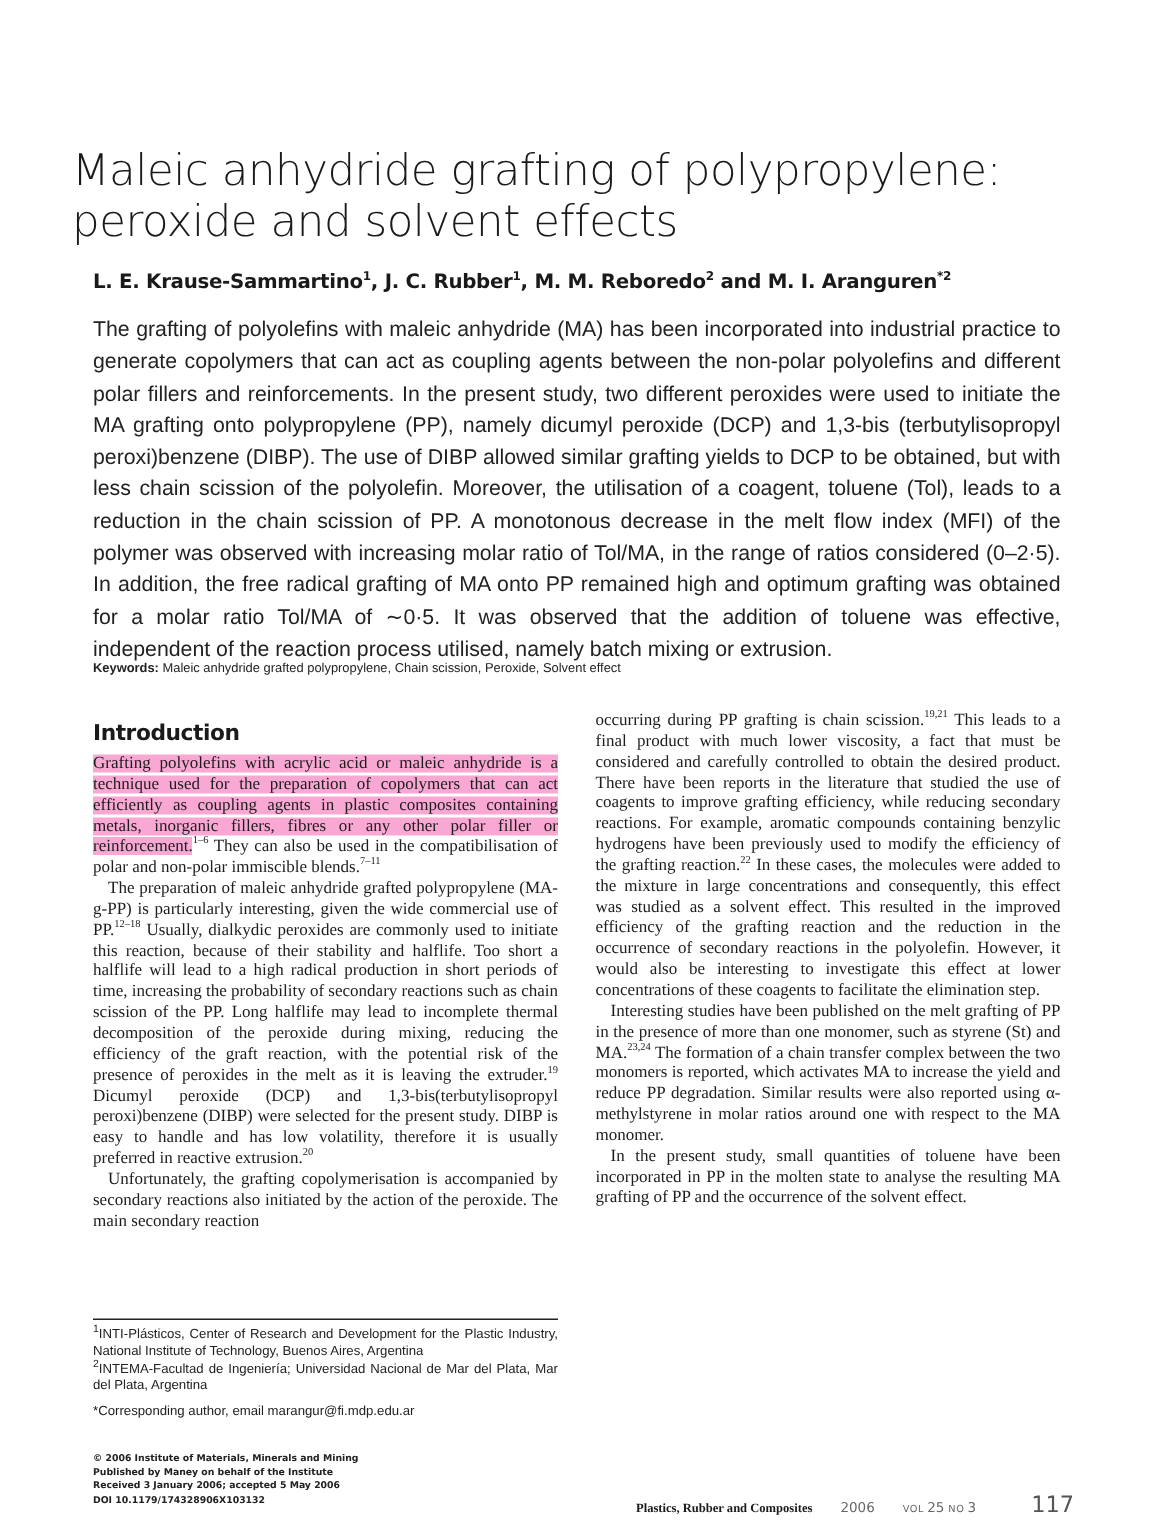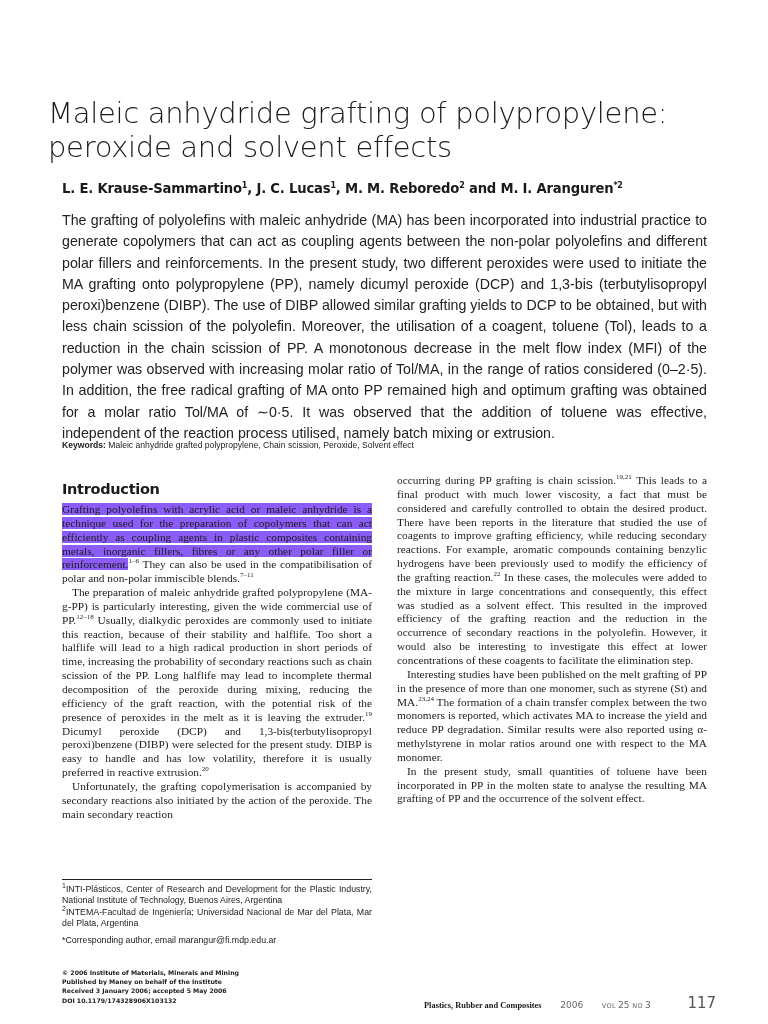--- a/index.html
+++ b/index.html
@@ -36,21 +36,21 @@
     position: absolute; left: 62px; top: 481px;
     font-family: "DejaVu Sans", sans-serif; font-weight: bold; font-size: 14.5px; color: #1a1a1a;
     letter-spacing: -0.3px;
   }
   .col-left-body { position: absolute; left: 62px; top: 503px; width: 310px;
     font-family: "Liberation Serif", serif; font-size: 11.35px; line-height: 13.85px;
     text-align: justify; color: #1c1c1c; }
   .col p { margin: 0; text-indent: 10px; }
   .col-left-body p { margin: 0; text-indent: 10px; }
   .col-left-body p.first, .col p.first { text-indent: 0; }
-  .hl { background: #8b5cf6; }
+  .hl { background: #f9a8d4; }
   sup { font-size: 7px; line-height: 0; }
   .footnote-rule {
     position: absolute; left: 62px; top: 879px; width: 310px; height: 1px; background: #222;
   }
   .footnotes {
     position: absolute; left: 62px; top: 884px; width: 310px;
     font-family: "Liberation Sans", sans-serif; font-size: 8.8px; line-height: 11.4px; color: #222;
     text-align: justify;
   }
   .footnotes div { margin: 0; }
@@ -73,21 +73,21 @@
 </style>
 </head>
 <body>
 
 <h1 class="title">
   <span>Maleic anhydride grafting of polypropylene:</span><br>
   <span>peroxide and solvent effects</span>
 </h1>
 
 <div class="authors">
-  <span>L. E. Krause-Sammartino</span><sup>1</sup><span>, </span><span>J. C. Lucas</span><sup>1</sup><span>, </span><span>M. M. Reboredo</span><sup>2</sup><span> and </span><span>M. I. Aranguren</span><sup>*2</sup>
+  <span>L. E. Krause-Sammartino</span><sup>1</sup><span>, </span><span>J. C. Rubber</span><sup>1</sup><span>, </span><span>M. M. Reboredo</span><sup>2</sup><span> and </span><span>M. I. Aranguren</span><sup>*2</sup>
 </div>
 
 <div class="abstract">The grafting of polyolefins with maleic anhydride (MA) has been incorporated into industrial practice to generate copolymers that can act as coupling agents between the non-polar polyolefins and different polar fillers and reinforcements. In the present study, two different peroxides were used to initiate the MA grafting onto polypropylene (PP), namely dicumyl peroxide (DCP) and 1,3-bis (terbutylisopropyl peroxi)benzene (DIBP). The use of DIBP allowed similar grafting yields to DCP to be obtained, but with less chain scission of the polyolefin. Moreover, the utilisation of a coagent, toluene (Tol), leads to a reduction in the chain scission of PP. A monotonous decrease in the melt flow index (MFI) of the polymer was observed with increasing molar ratio of Tol/MA, in the range of ratios considered (0–2·5). In addition, the free radical grafting of MA onto PP remained high and optimum grafting was obtained for a molar ratio Tol/MA of ∼0·5. It was observed that the addition of toluene was effective, independent of the reaction process utilised, namely batch mixing or extrusion.</div>
 
 <div class="keywords">
   <b>Keywords:</b>
   <span>Maleic anhydride grafted polypropylene, Chain scission, Peroxide, Solvent effect</span>
 </div>
 
 <h2 class="section-head" style="margin:0;">Introduction</h2>

